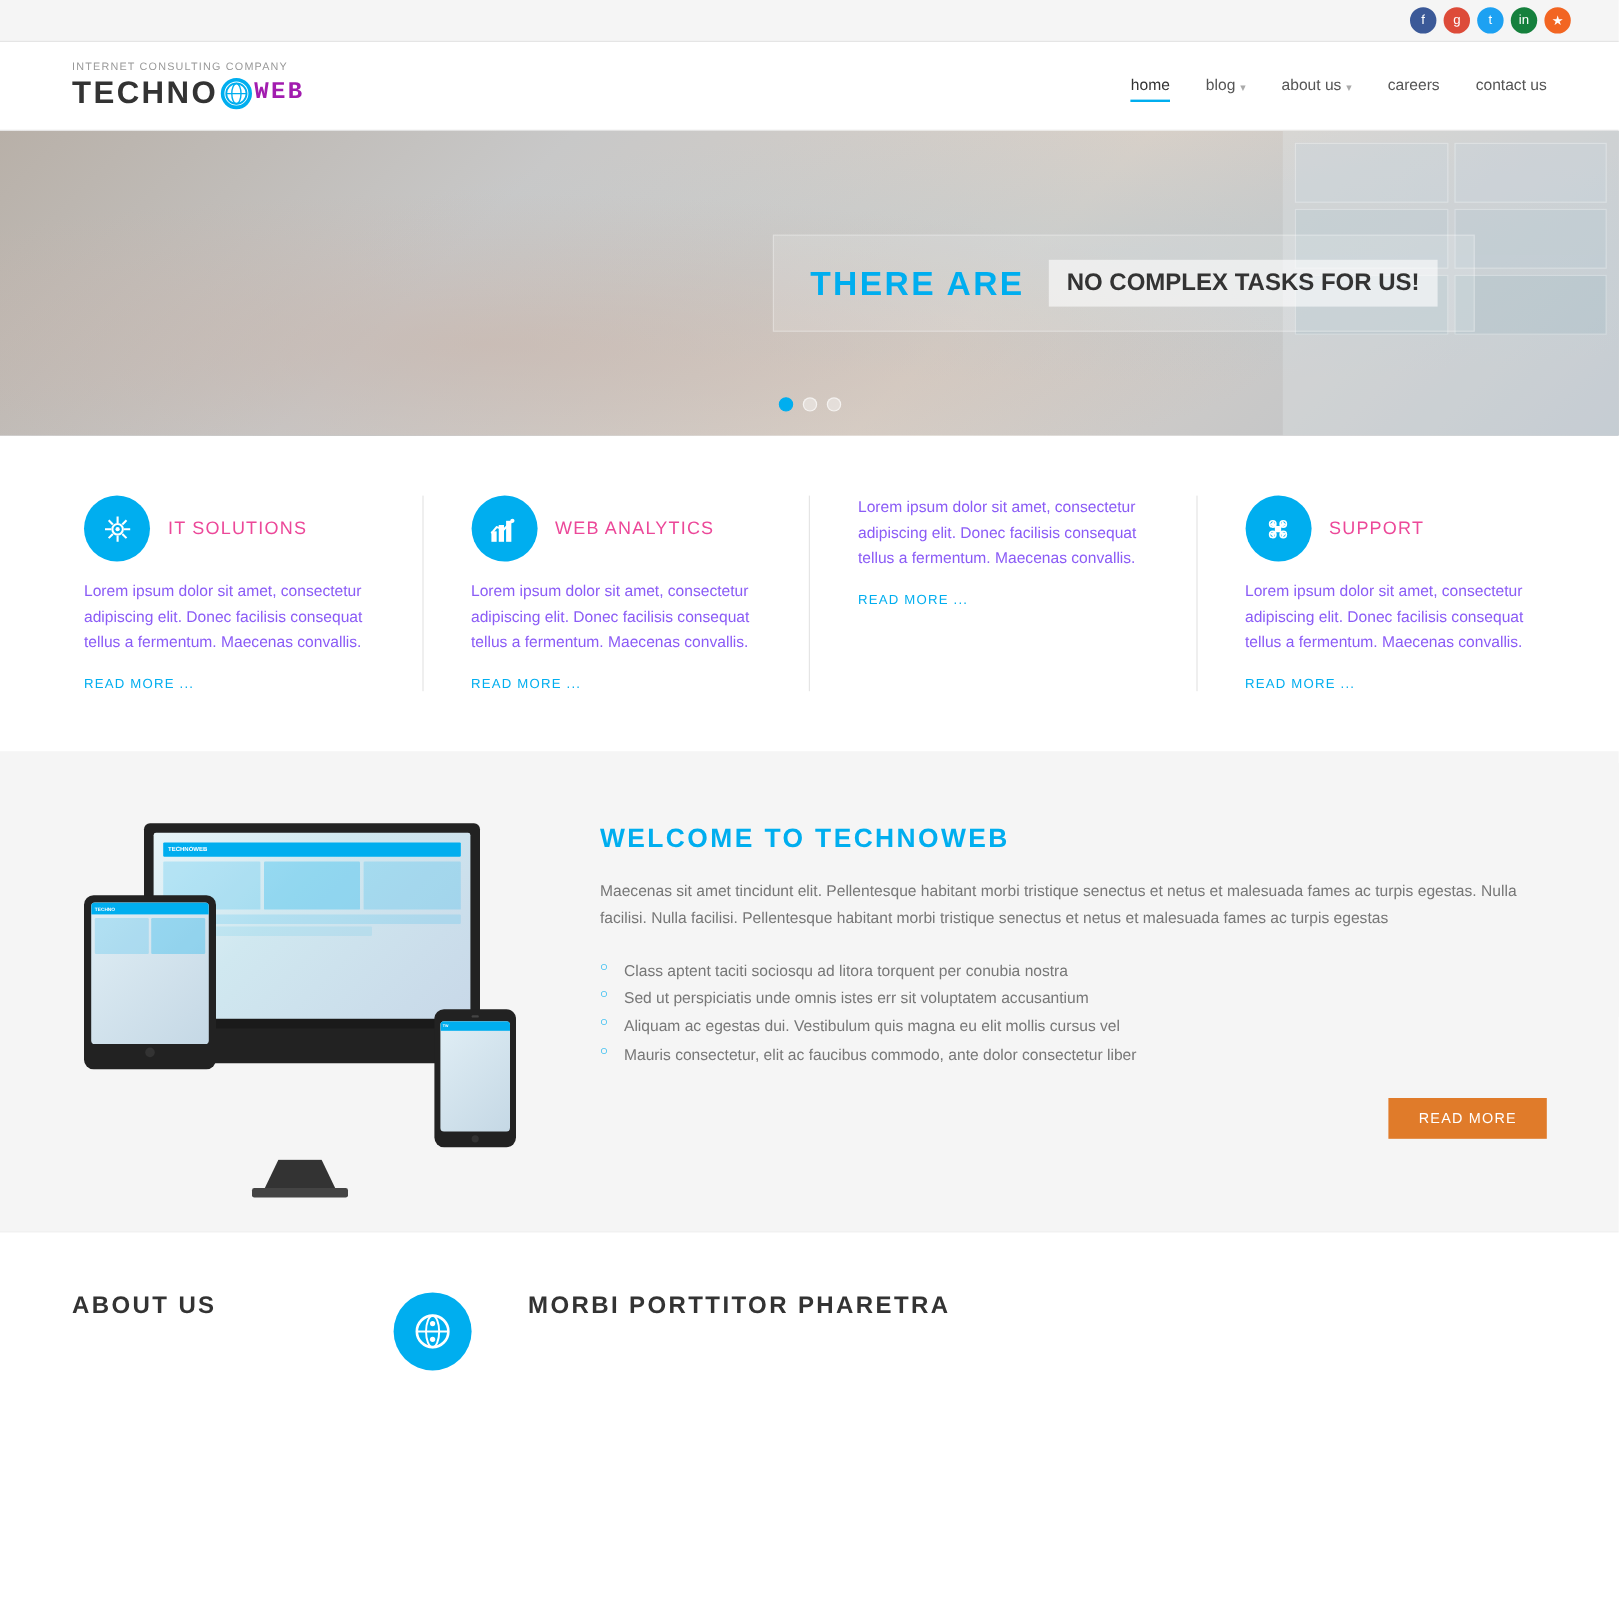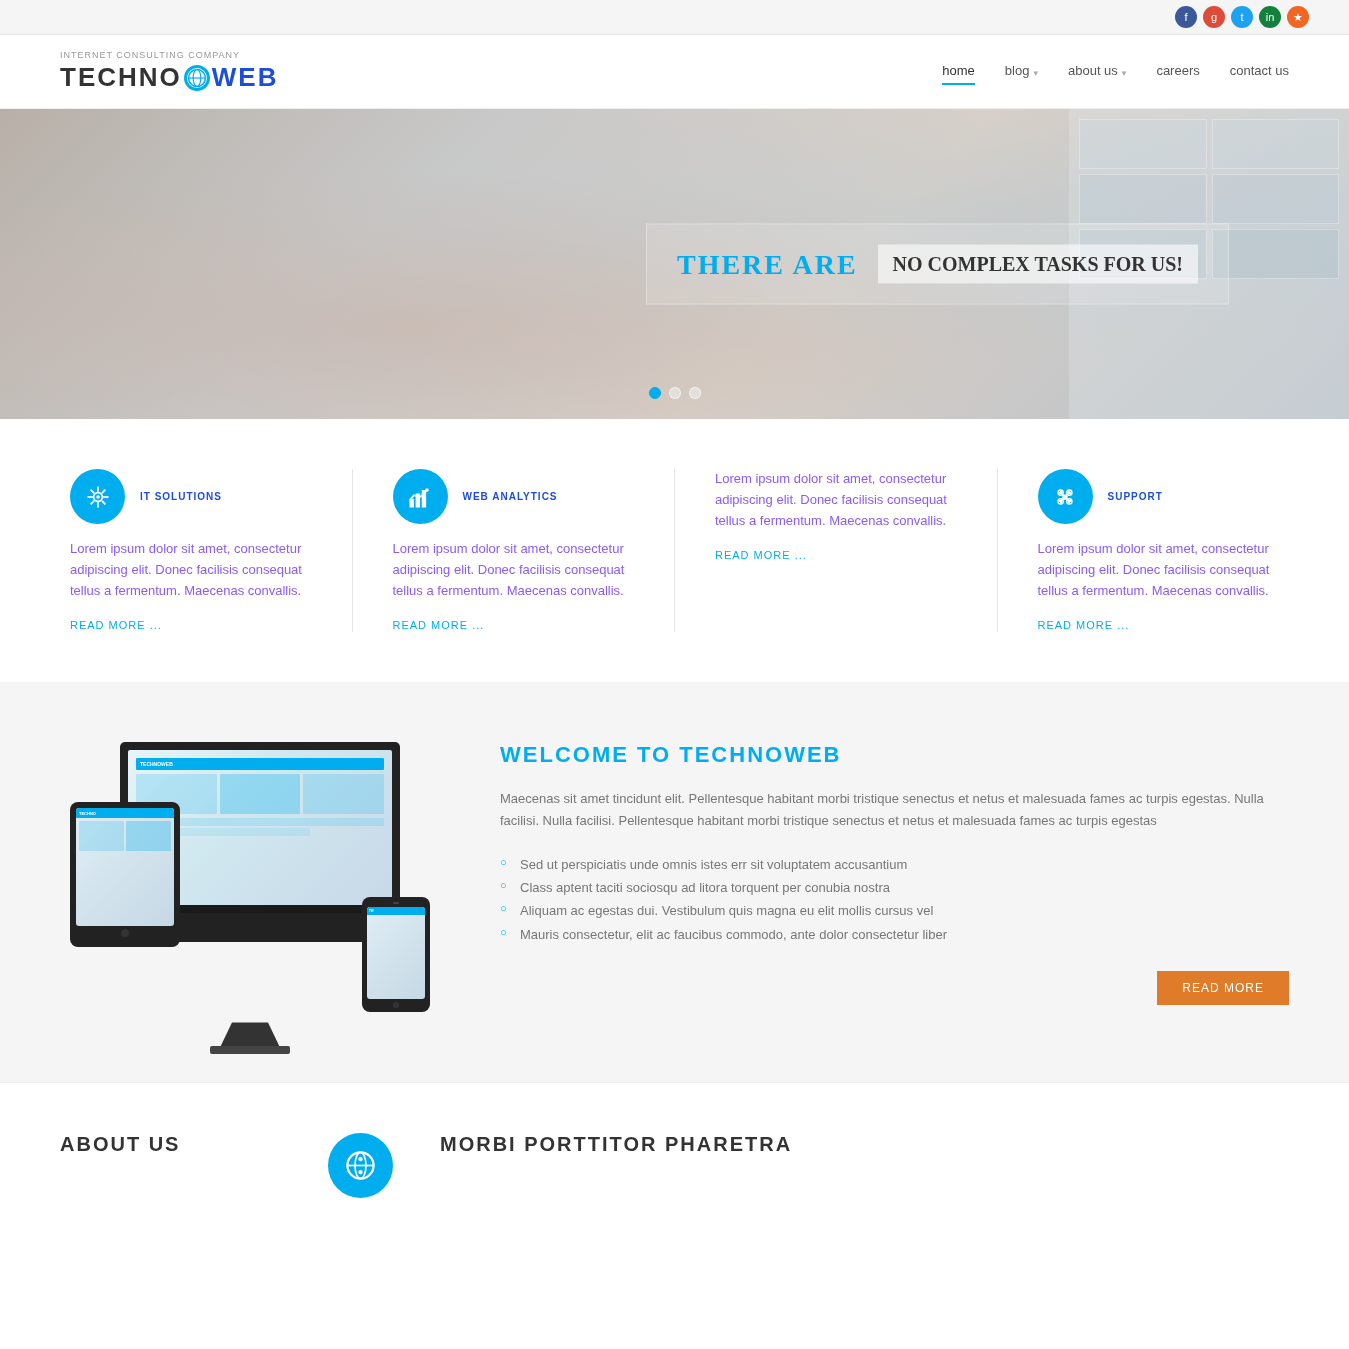--- a/index.html
+++ b/index.html
@@ -61,27 +61,26 @@
       cursor: pointer;
       display: flex; align-items: flex-end; gap: 4px;
     }
     .nav-item.active { border-bottom: 2px solid #00aeef; color: #333; }
     .nav-chevron { font-size: 9px; color: #aaa; }
 
     
     .hero {
       position: relative;
       width: 100%;
-      height: 310px;
+      height: 254px;
       background: linear-gradient(120deg, #c8c8c8 0%, #a0a0a0 30%, #e0d8d0 60%, #b0b8c0 100%);
       overflow: hidden;
       display: flex;
       align-items: center;
       justify-content: flex-end;
-      font-family: Liberation Serif, serif;
     }
     .hero-banner {
       position: absolute;
       right: 120px;
       top: 50%;
       transform: translateY(-50%);
       background: rgba(255,255,255,0.15);
       border: 1px solid rgba(255,255,255,0.3);
       padding: 20px 30px;
       display: flex;
@@ -139,23 +138,23 @@
     }
     .feature-icon-circle {
       width: 55px; height: 55px;
       border-radius: 50%;
       background: #00aeef;
       display: flex; align-items: center; justify-content: center;
       flex-shrink: 0;
     }
     .feature-icon-circle svg { width: 28px; height: 28px; fill: #fff; }
     .feature-title {
-      font-size: 10px;
-      font-weight: bold;
-      color: #1d4ed8;
+      font-size: 15px;
+      font-weight: normal;
+      color: #ec4899;
       text-transform: uppercase;
       letter-spacing: 1px;
     }
     .feature-text {
       font-size: 13px;
       color: #8b5cf6;
       line-height: 1.6;
       margin-bottom: 15px;
     }
     .read-more {
@@ -387,21 +386,21 @@
     <span class="logo-subtitle">INTERNET CONSULTING COMPANY</span>
     <div style="display:flex;align-items:center;">
       <span style="font-size:26px;font-weight:900;color:#333;letter-spacing:2px;">TECHNO</span>
       <span style="display:inline-block;width:26px;height:26px;border:3px solid #00aeef;border-radius:50%;position:relative;margin:0 2px;vertical-align:middle;">
         <svg viewBox="0 0 26 26" width="20" height="20" style="position:absolute;top:0;left:0;">
           <circle cx="13" cy="13" r="11" fill="none" stroke="#00aeef" stroke-width="2"></circle>
           <ellipse cx="13" cy="13" rx="5" ry="11" fill="none" stroke="#00aeef" stroke-width="1.5"></ellipse>
           <line x1="2" y1="13" x2="24" y2="13" stroke="#00aeef" stroke-width="1.5"></line>
         </svg>
       </span>
-      <span style="font-size:26px;font-weight:900;color:#1d4ed8;letter-spacing:2px;">WEB</span>
+      <span style="font-size:20px;font-weight:900;color:#a21caf;letter-spacing:2px;font-family:Liberation Mono, monospace;">WEB</span>
     </div>
   </div>
 
   <nav>
     <a class="nav-item active">
       <span>home</span>
     </a>
     <a class="nav-item">
       <span>blog</span>
       <span class="nav-chevron">▾</span>
@@ -567,22 +566,22 @@
         </div>
         <div style="width:6px;height:6px;background:#333;border-radius:50%;margin:3px auto 0;"></div>
       </div>
     </div>
   </div>
 
   <div class="welcome-content">
     <h2 class="welcome-title">WELCOME TO TECHNOWEB</h2>
     <p class="welcome-text">Maecenas sit amet tincidunt elit. Pellentesque habitant morbi tristique senectus et netus et malesuada fames ac turpis egestas. Nulla facilisi. Nulla facilisi. Pellentesque habitant morbi tristique senectus et netus et malesuada fames ac turpis egestas</p>
     <ul class="welcome-list">
+      <li>Class aptent taciti sociosqu ad litora torquent per conubia nostra</li>
       <li>Sed ut perspiciatis unde omnis istes err sit voluptatem accusantium</li>
-      <li>Class aptent taciti sociosqu ad litora torquent per conubia nostra</li>
       <li>Aliquam ac egestas dui. Vestibulum quis magna eu elit mollis cursus vel</li>
       <li>Mauris consectetur, elit ac faucibus commodo, ante dolor consectetur liber</li>
     </ul>
     <div style="display:flex;justify-content:flex-end;">
       <button class="btn-read-more">READ MORE</button>
     </div>
   </div>
 
 </section>
 

